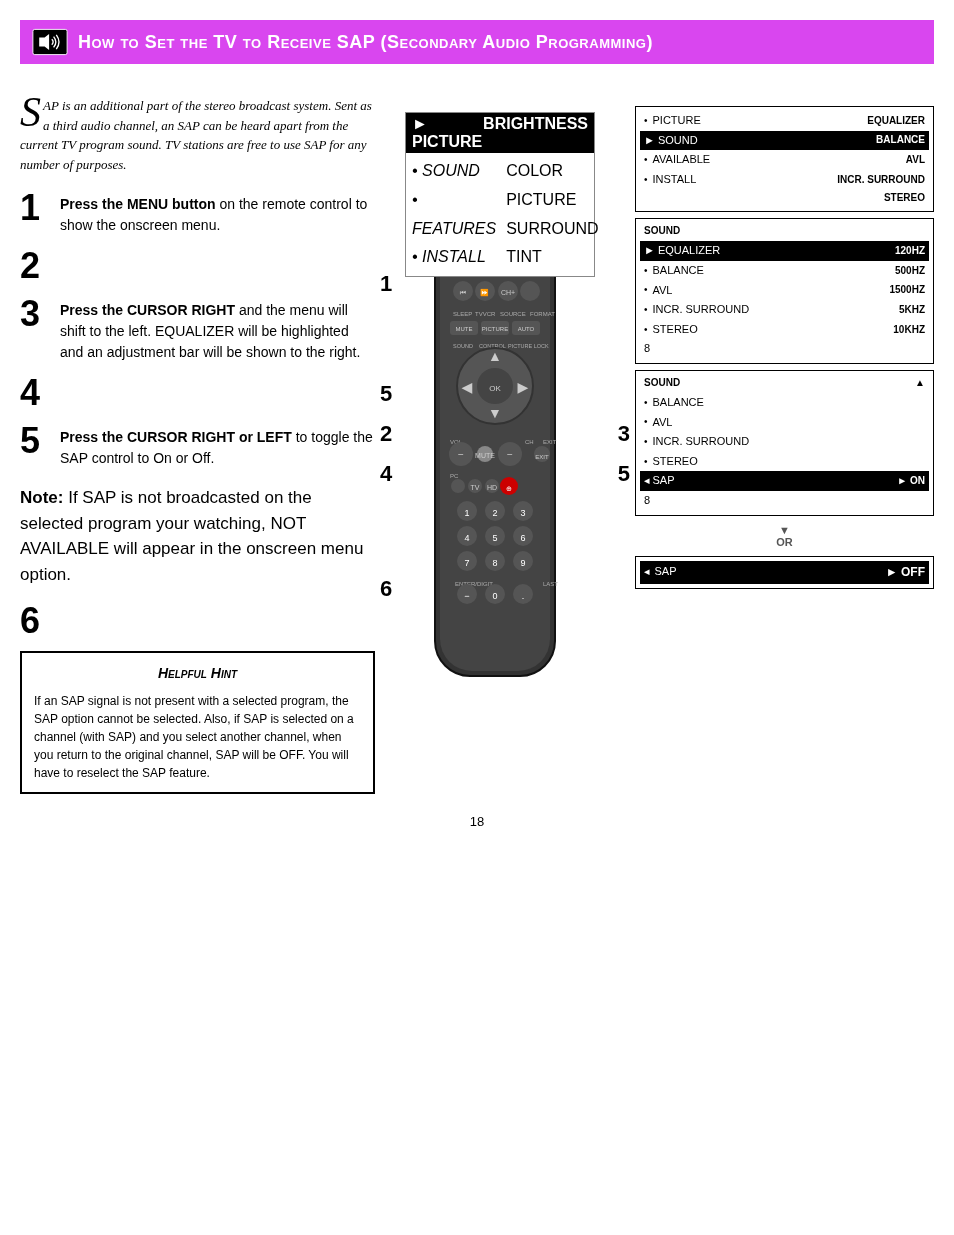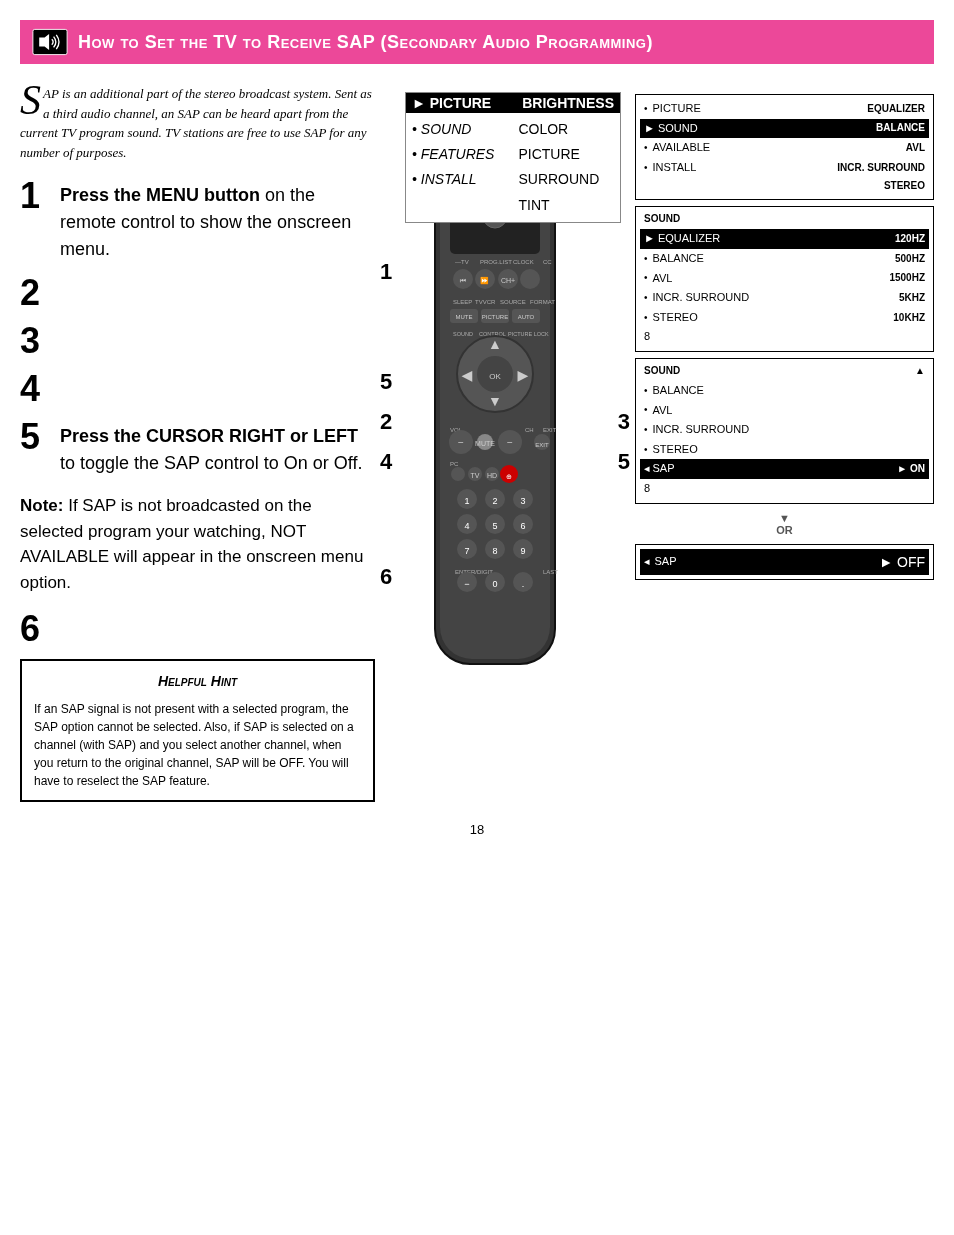--- a/index.html
+++ b/index.html
@@ -8,26 +8,26 @@
       min-height: 1235px;
       background: #fff;
       font-family: Arial, sans-serif;
       font-size: 13px;
       color: #000;
       padding: 20px;
     }
 
     
     .header-bar {
-      background: #ec4899;
+      background: #d946ef;
       color: #fff;
       display: flex;
       align-items: center;
       padding: 8px 12px;
-      margin-bottom: 20px;
+      margin-bottom: 32px;
     }
     .header-icon {
       width: 36px;
       height: 28px;
       margin-right: 10px;
       flex-shrink: 0;
     }
     .header-title {
       font-size: 18px;
       font-weight: bold;
@@ -75,21 +75,21 @@
     }
     .step-number {
       font-size: 36px;
       font-weight: bold;
       color: #000;
       min-width: 40px;
       line-height: 1;
       font-family: Arial Black, Arial, sans-serif;
     }
     .step-text {
-      font-size: 18px;
+      font-size: 14px;
       line-height: 1.5;
       padding-top: 4px;
     }
     .step-text strong {
       font-weight: bold;
     }
 
     
     .note-text {
       font-size: 17px;
@@ -208,20 +208,21 @@
         <div class="step-number">1</div>
         <div class="step-text"><strong>Press the MENU button</strong> on the remote control to show the onscreen menu.</div>
       </div>
 
       <div class="step">
         <div class="step-number">2</div>
       </div>
 
       <div class="step">
         <div class="step-number">3</div>
+        <div class="step-text"><strong>Press the CURSOR RIGHT</strong> and the menu will shift to the left. EQUALIZER will be highlighted and an adjustment bar will be shown to the right.</div>
       </div>
 
       <div class="step">
         <div class="step-number">4</div>
       </div>
 
       <div class="step">
         <div class="step-number">5</div>
         <div class="step-text"><strong>Press the CURSOR RIGHT or LEFT</strong> to toggle the SAP control to On or Off.</div>
       </div>
@@ -240,32 +241,32 @@
       <div class="helpful-hint-title">Helpful Hint</div>
       <div>If an SAP signal is not present with a selected program, the SAP option cannot be selected.  Also, if SAP is selected on a channel (with SAP) and you select another channel, when you return to the original channel, SAP will be OFF.  You will have to reselect the SAP feature.</div>
     </div>
 
   </div>
 
   <div class="right-col">
 
     <div class="remote-area">
 
-      <div style="position: absolute; top: 8px; left: 10px; width: 216px; border: 1.5px solid #888; background: #fff; z-index: 10; font-size: 14px;">
+      <div style="position: absolute; top: 16px; left: 10px; width: 190px; border: 1.5px solid #888; background: #fff; z-index: 10; font-size: 16px;">
         <div style="background: #000; color: #fff; display: flex; justify-content: space-between; padding: 2px 6px; font-weight: bold;">
           <span>► PICTURE</span>
           <span>BRIGHTNESS</span>
         </div>
         <div style="display: flex; gap: 10px; padding: 4px 6px;">
           <div style="line-height: 1.8; font-style: italic;">
             <div>• SOUND</div>
             <div>• FEATURES</div>
             <div>• INSTALL</div>
           </div>
-          <div style="line-height: 1.8; margin-left: 14px;">
+          <div style="line-height: 1.8;">
             <div>COLOR</div>
             <div>PICTURE</div>
             <div>SURROUND</div>
             <div>TINT</div>
           </div>
         </div>
       </div>
 
       <div style="margin-top: 80px; position: relative;">
         <svg width="200" height="520" viewBox="0 0 200 520" xmlns="http://www.w3.org/2000/svg">
@@ -475,21 +476,21 @@
 
       <div style="text-align:center; font-size:11px; font-weight:bold; color:#555; margin: 2px 0;">
         <span>▼</span><br>
         <span>OR</span>
       </div>
 
       <div class="menu-panel">
         <div class="menu-row" style="background:#000; color:#fff; padding: 2px 4px; margin: 0 -4px;">
           <span class="arrow" style="color:#fff;">◂</span>
           <span style="margin-left:2px;">SAP</span>
-          <span style="margin-left:auto; background:#000; color:#fff; font-weight:normal; font-size:14px;">► OFF</span>
+          <span style="margin-left:auto; background:#000; color:#fff; font-weight:bold; font-size:12px;">► OFF</span>
         </div>
       </div>
 
     </div>
   </div>
 </div>
 
 <div class="page-number">18</div>
 
 </body></html>

